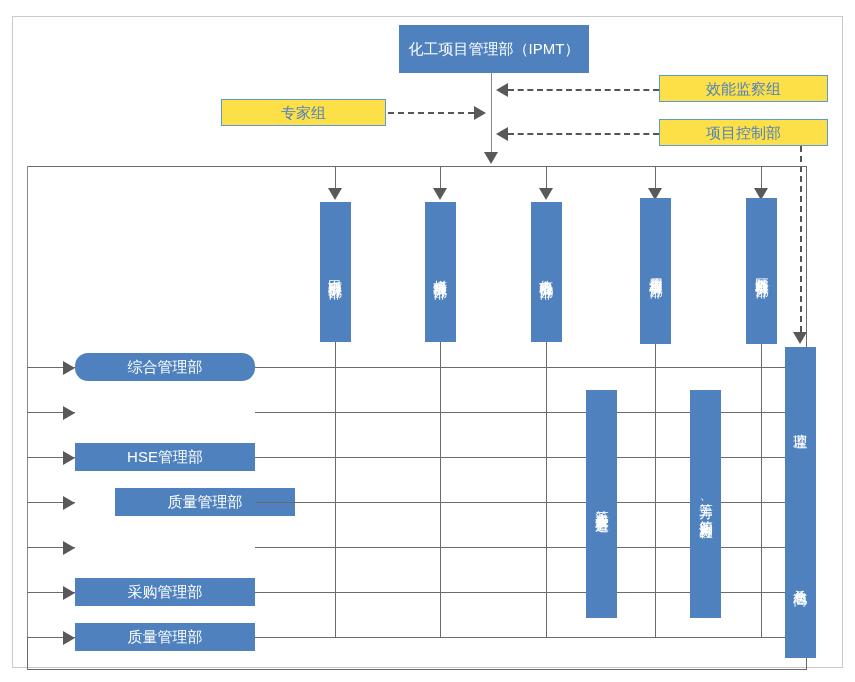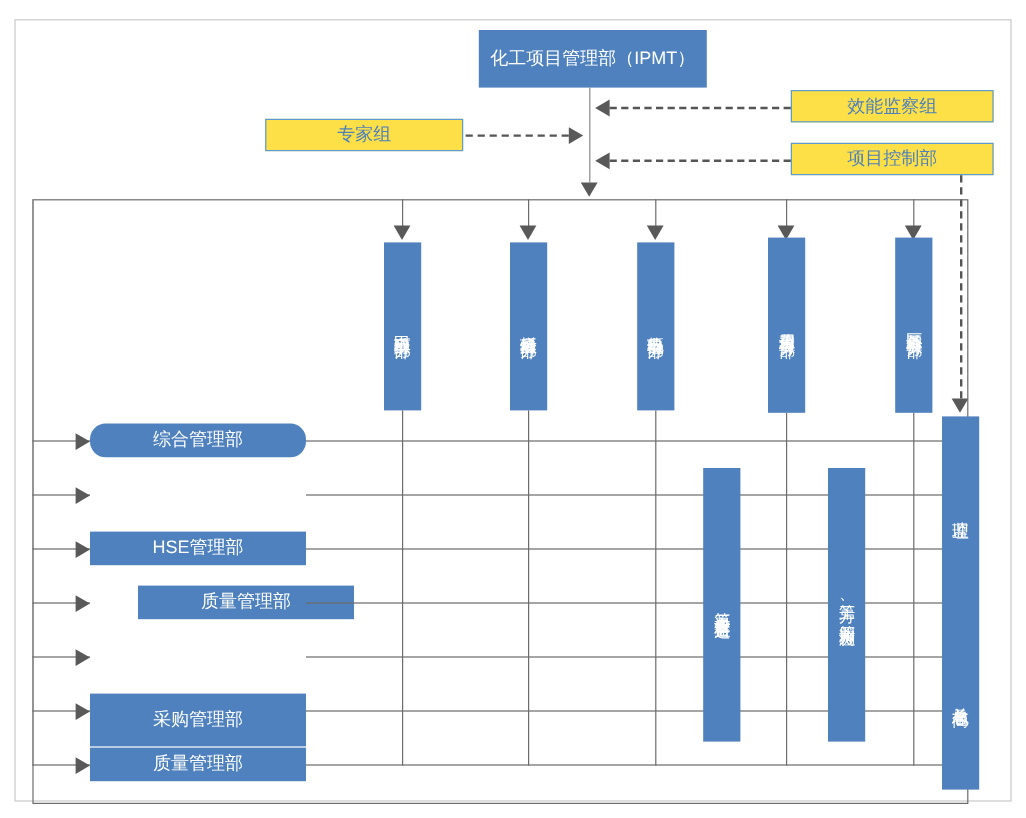--- a/index.html
+++ b/index.html
@@ -129,21 +129,21 @@
     <span>质量管理部</span>
   </div>
   <div class="hline" style="left:255px;top:502px;width:546px;"></div>
 
   <div class="hline" style="left:27px;top:547px;width:48px;"></div>
   <div class="arr arr-right" style="left:63px;top:541px;"></div>
   <div class="hline" style="left:255px;top:547px;width:546px;"></div>
 
   <div class="hline" style="left:27px;top:592px;width:48px;"></div>
   <div class="arr arr-right" style="left:63px;top:586px;"></div>
-  <div class="box t16" style="left:75px;top:578px;width:180px;height:44px;justify-content:center;">
+  <div class="box t16" style="left:75px;top:578px;width:180px;height:28px;justify-content:center;">
     <span>采购管理部</span>
   </div>
   <div class="hline" style="left:255px;top:592px;width:546px;"></div>
 
   <div class="hline" style="left:27px;top:637px;width:48px;"></div>
   <div class="arr arr-right" style="left:63px;top:631px;"></div>
   <div class="box t16" style="left:75px;top:623px;width:180px;height:28px;">
     <span>质量管理部</span>
   </div>
   <div class="hline" style="left:255px;top:637px;width:546px;"></div>

